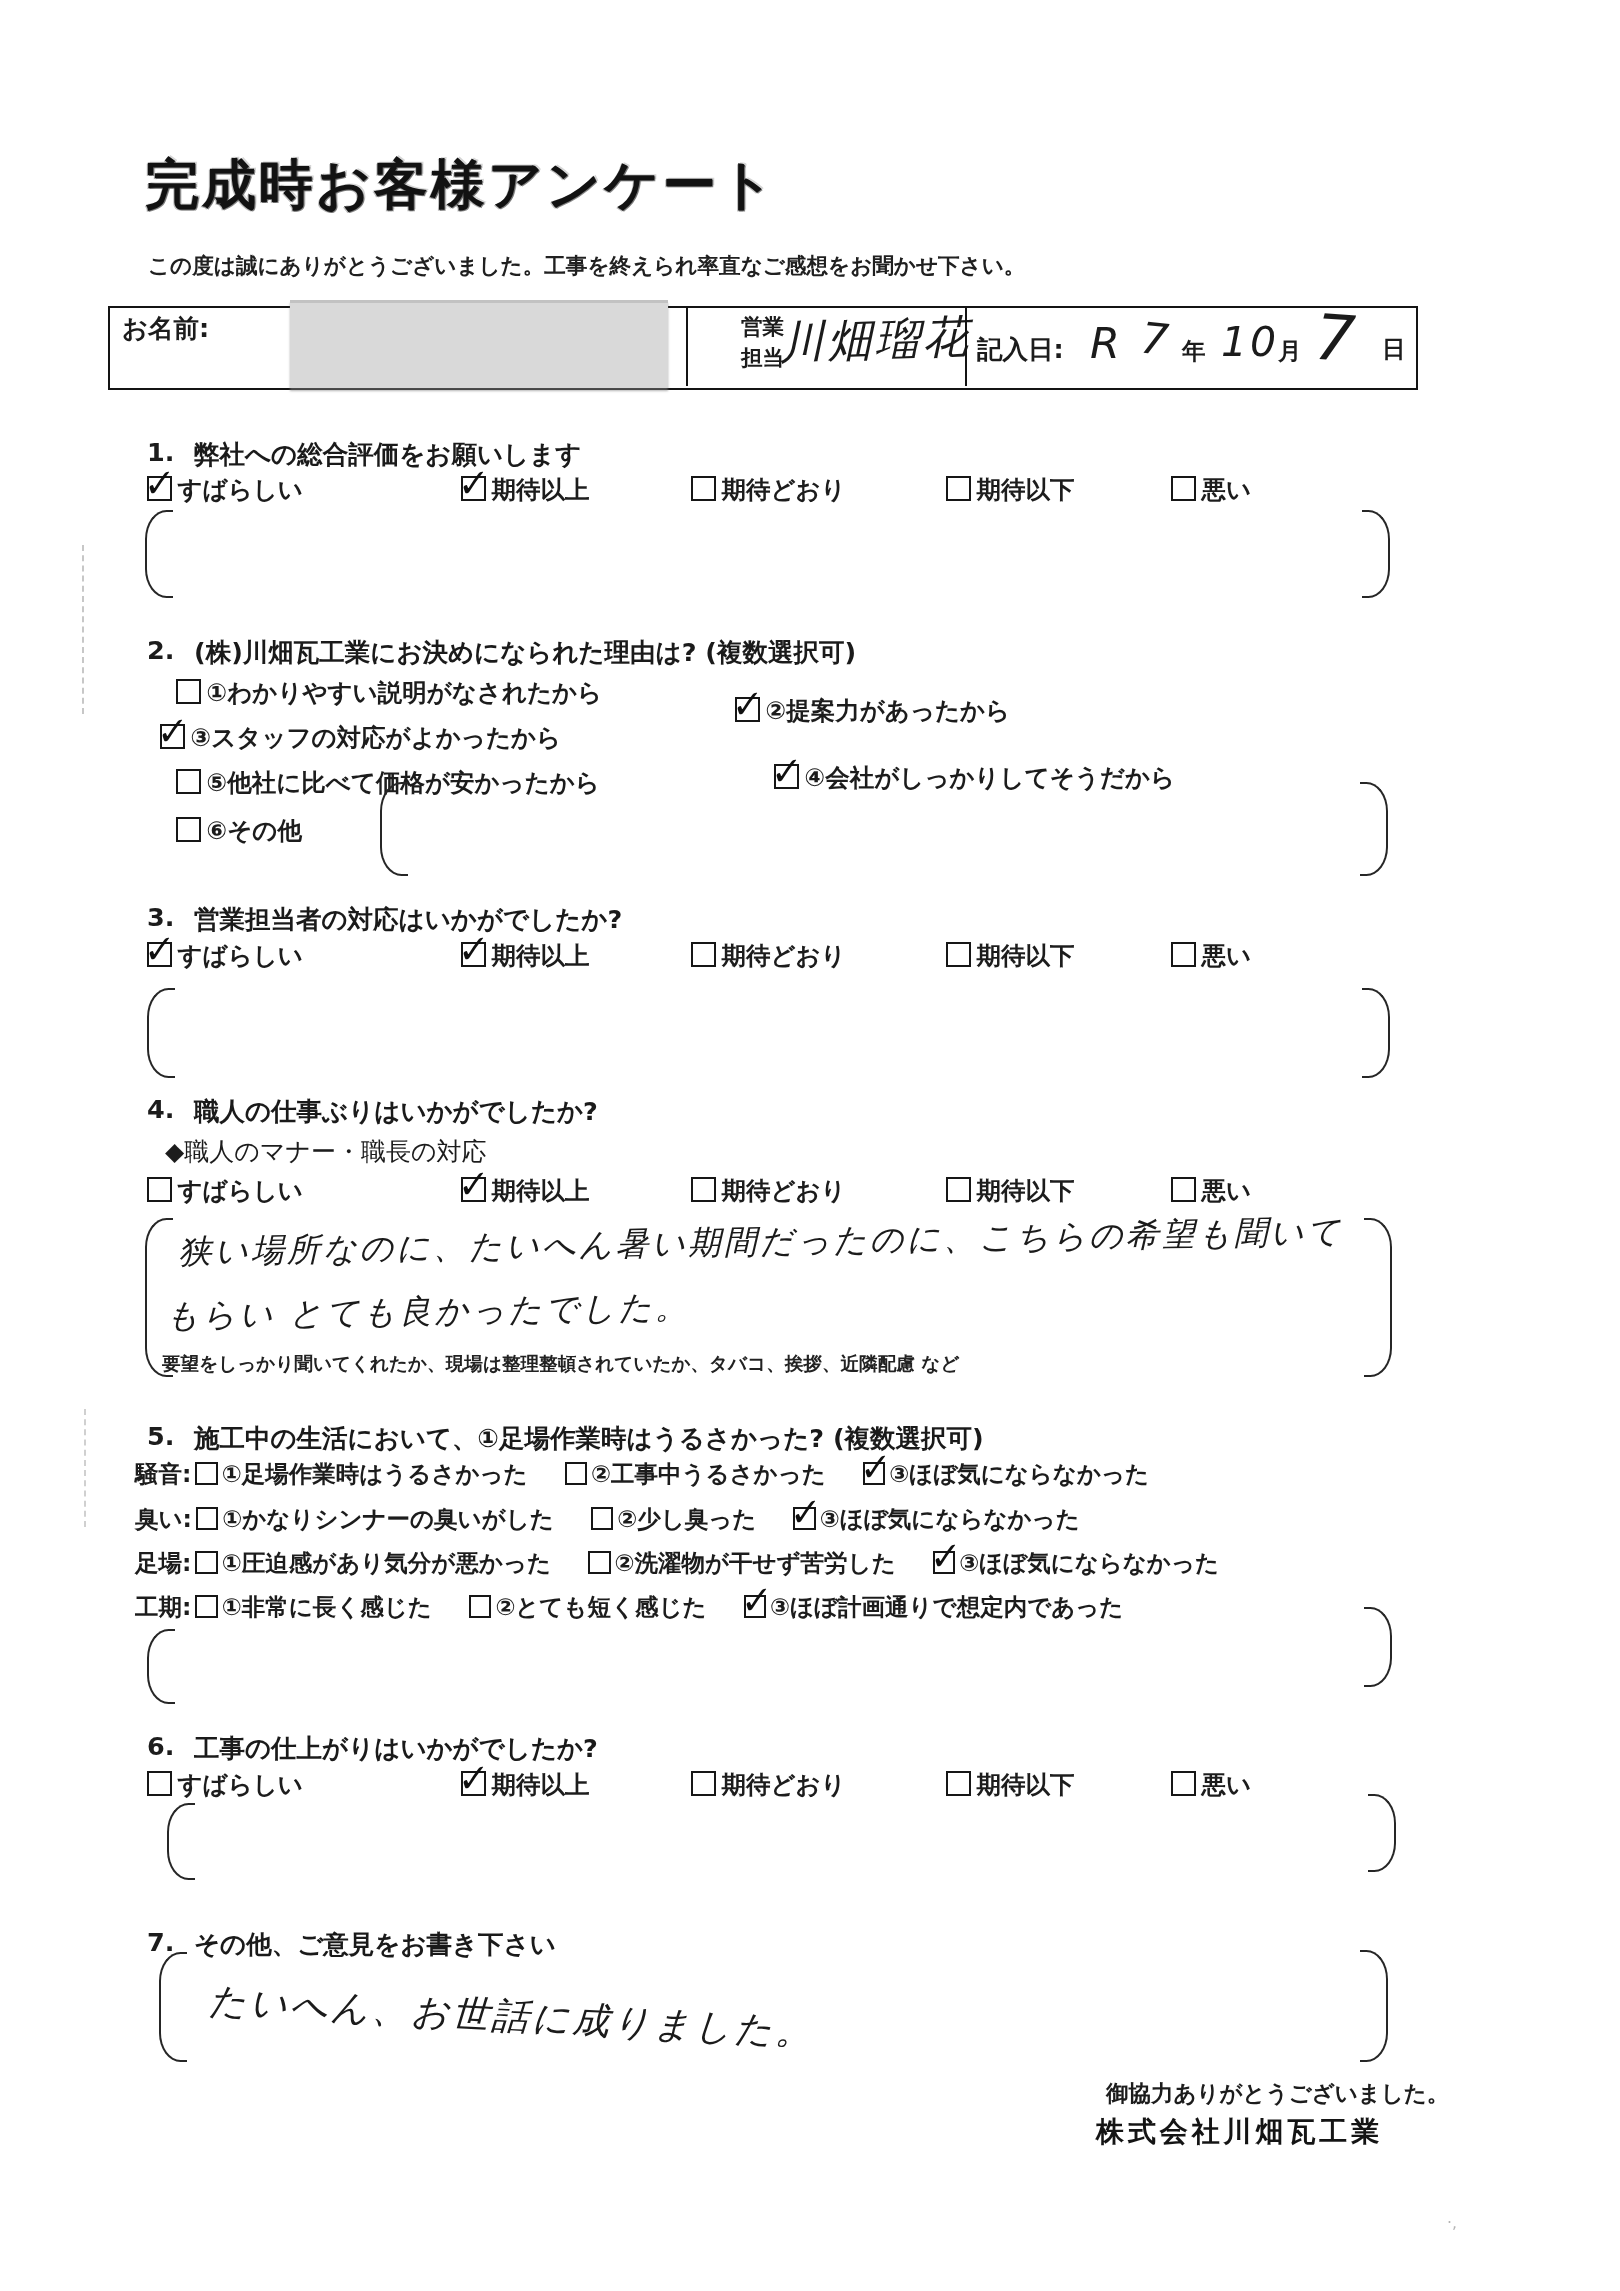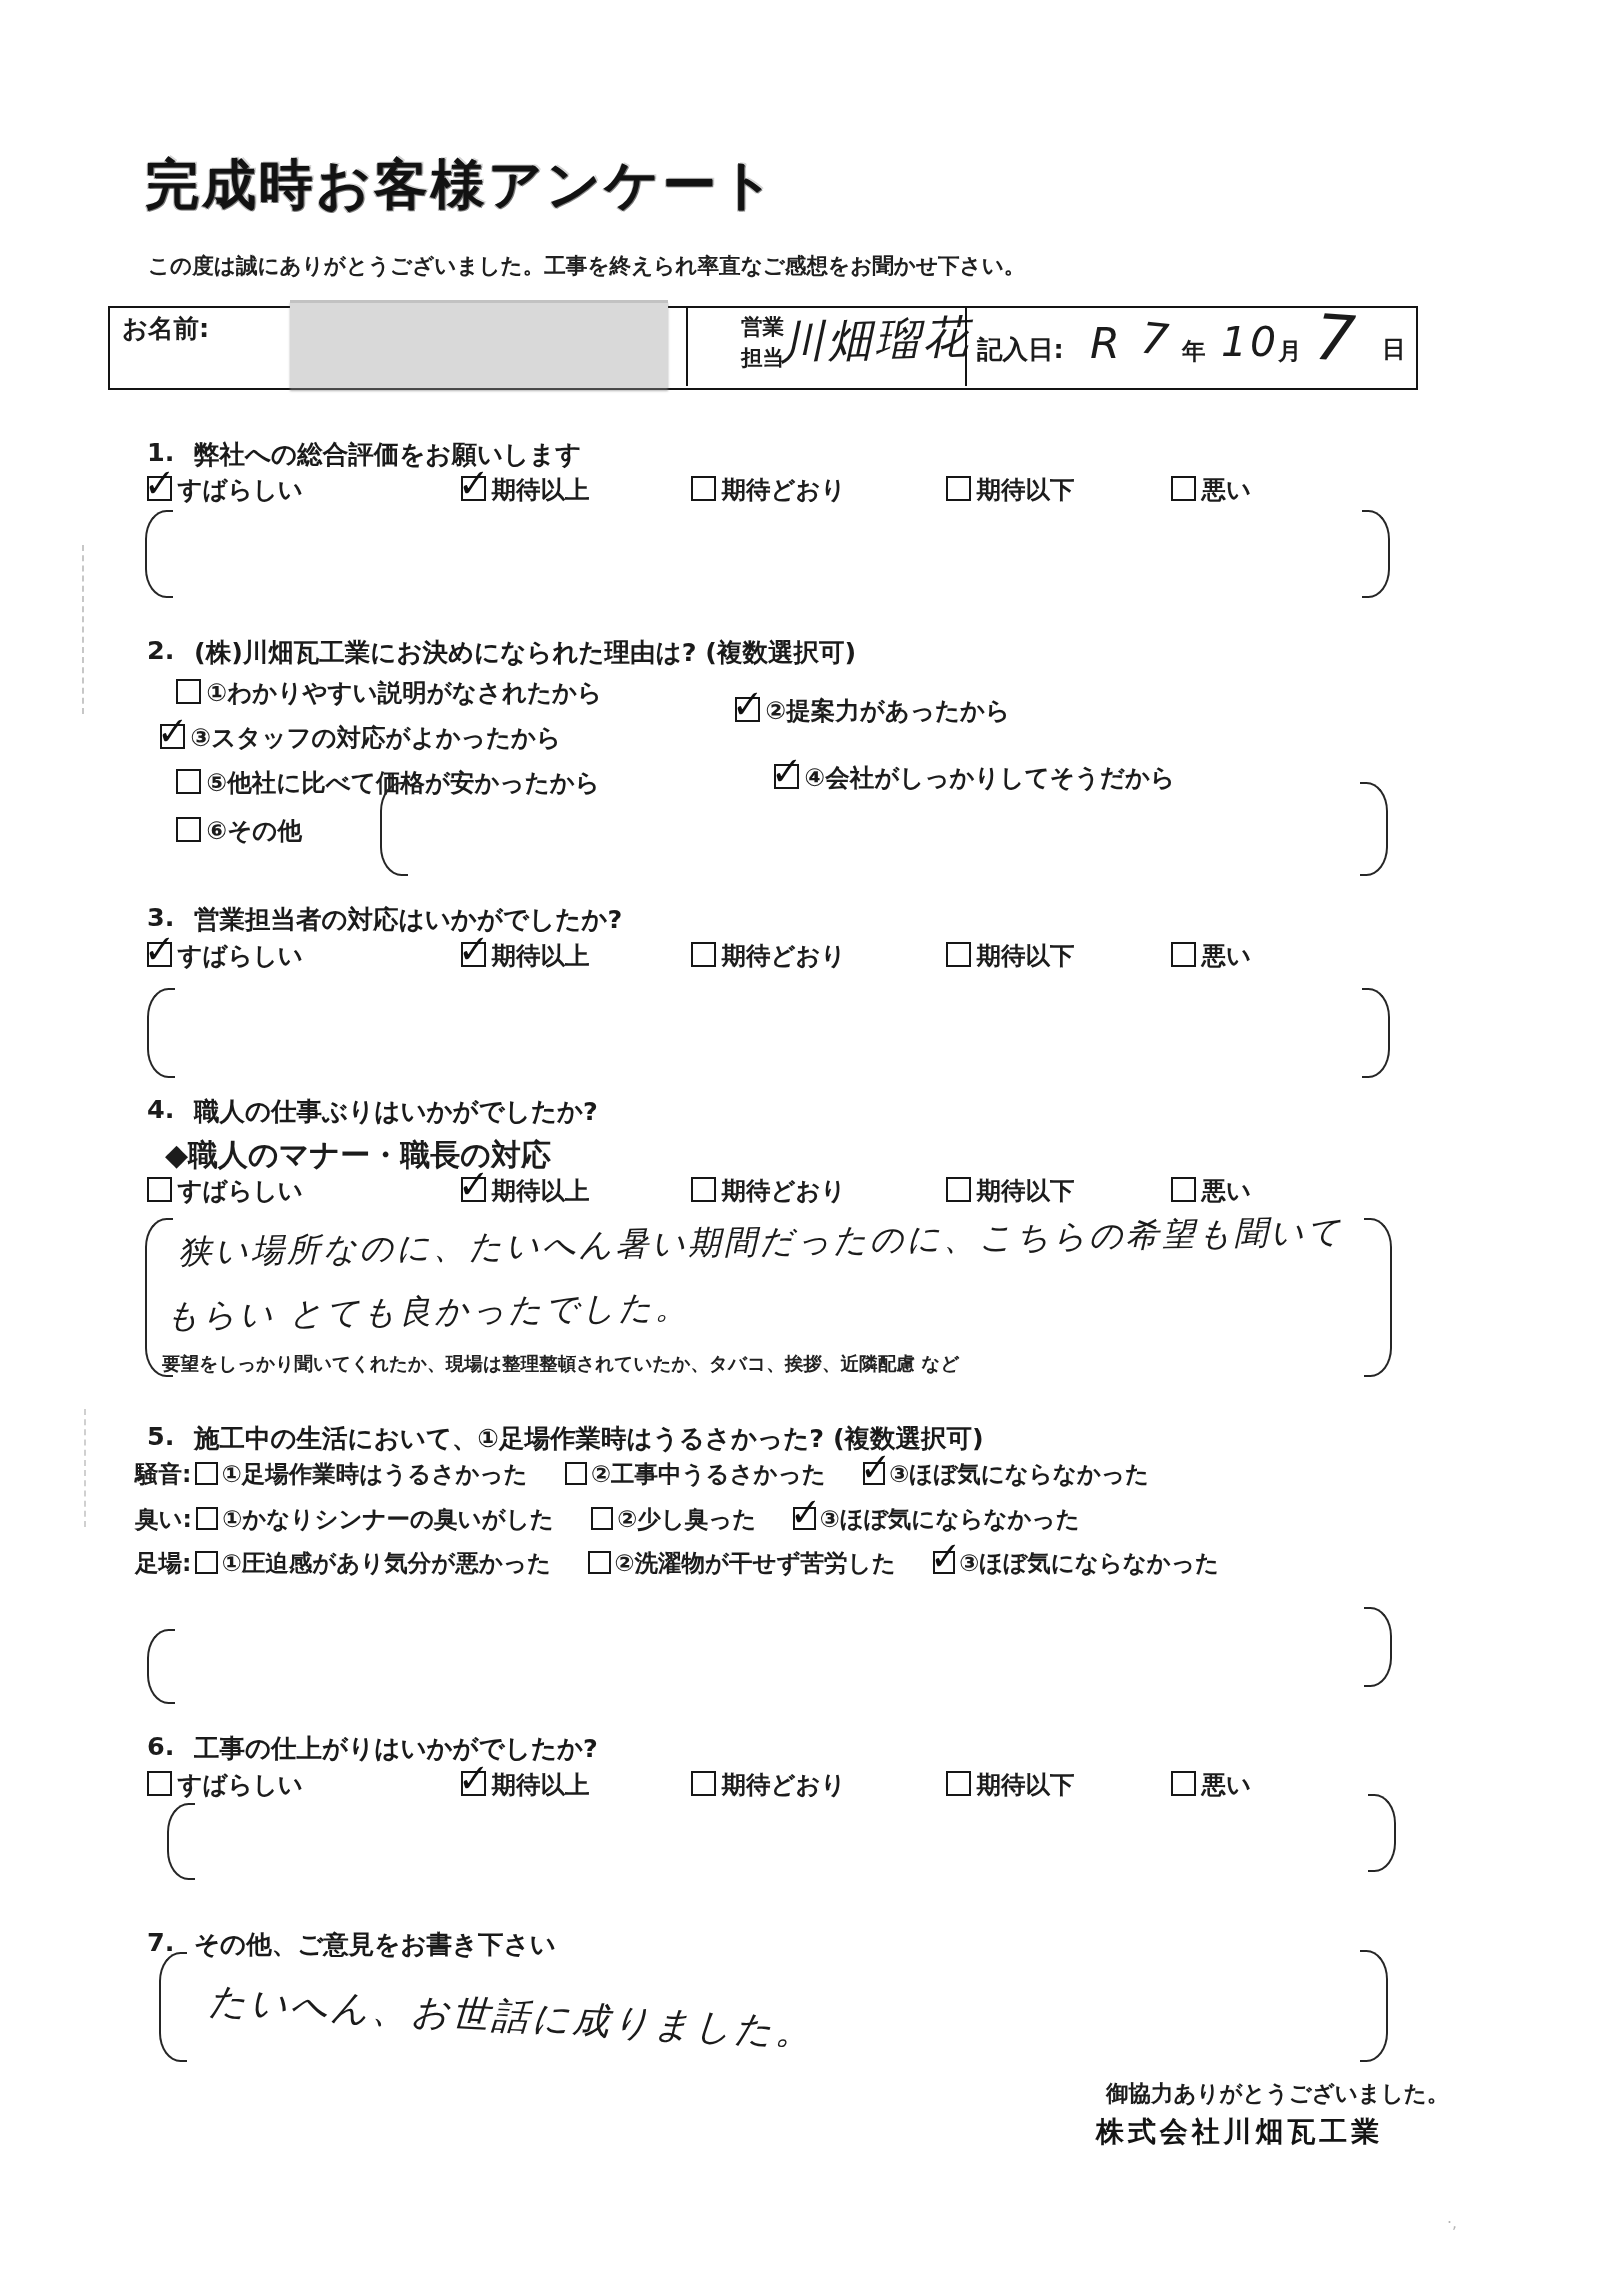--- a/index.html
+++ b/index.html
@@ -11,21 +11,21 @@
   .abs{position:absolute;white-space:nowrap;}
   
   .print{font-weight:600;}
   .title{
     font-size:54px;font-weight:800;letter-spacing:2.9px;color:#121212;
     text-shadow:1px 1px 0 rgba(40,40,40,.55), -1px 1px 0 rgba(70,70,70,.35), 2px -1px 0 rgba(90,90,90,.25);
   }
   .subtitle{font-size:21.6px;font-weight:600;color:#202020;}
   .qtitle{font-size:25.5px;font-weight:700;color:#1a1a1a;}
   .qnum{font-size:25.5px;font-weight:700;}
-  .sub{font-size:30px;font-weight:700;}
+  .sub{font-size:25px;font-weight:400;}
   .optlbl{font-size:24.5px;font-weight:600;}
   .small{font-size:18.6px;font-weight:600;color:#222;}
   
   .htable{border:2.9px solid #141414;}
   .vline{border-left:2.9px solid #141414;height:80px;width:0;}
   .graybox{background:#d9d9d9;box-shadow:inset 0 2.9px 0 #c2c2c2, 0 2.9px 2px rgba(120,120,120,.55);}
   
   .cb{
     display:inline-block;width:20.6px;height:20.6px;border:2.9px solid #161616;
     vertical-align:-2.9px;margin-right:5.9px;position:relative;background:#fff;flex:none;
@@ -135,20 +135,23 @@
 
   <div class="abs q5row" style="left:135px;top:1458px;">
     <span>騒音:</span><span style="margin-left:3.9px;"><span class="cb"></span><span>①足場作業時はうるさかった</span></span><span class="gap"><span class="cb"></span><span>②工事中うるさかった</span></span><span class="gap"><span class="cb checked"></span><span>③ほぼ気にならなかった</span></span>
   </div>
   <div class="abs q5row" style="left:135px;top:1503px;">
     <span>臭い:</span><span style="margin-left:3.9px;"><span class="cb"></span><span>①かなりシンナーの臭いがした</span></span><span class="gap"><span class="cb"></span><span>②少し臭った</span></span><span class="gap"><span class="cb checked"></span><span>③ほぼ気にならなかった</span></span>
   </div>
   <div class="abs q5row" style="left:135px;top:1547px;">
     <span>足場:</span><span style="margin-left:3.9px;"><span class="cb"></span><span>①圧迫感があり気分が悪かった</span></span><span class="gap"><span class="cb"></span><span>②洗濯物が干せず苦労した</span></span><span class="gap"><span class="cb checked"></span><span>③ほぼ気にならなかった</span></span>
   </div>
+  <div class="abs q5row" style="left:135px;top:1591px;">
+    <span>工期:</span><span style="margin-left:3.9px;"><span class="cb"></span><span>①非常に長く感じた</span></span><span class="gap"><span class="cb"></span><span>②とても短く感じた</span></span><span class="gap"><span class="cb checked"></span><span>③ほぼ計画通りで想定内であった</span></span>
+  </div>
 
   <div class="br brl abs" style="left:147px;top:1629px;height:71px;"></div>
   <div class="abs" style="left:178px;top:1633px;width:1171px;height:63px;"></div>
   <div class="br brr abs" style="left:1364px;top:1607px;height:76px;"></div>
 
   <div class="abs qnum" style="left:147px;top:1731px;">6.</div>
   <div class="abs qtitle" style="left:194px;top:1731px;">工事の仕上がりはいかがでしたか?</div>
   <div class="abs" style="left:0;top:1768px;width:1620px;height:35px;">
     <span class="abs optlbl" style="left:147px;"><span class="cb"></span><span>すばらしい</span></span>
     <span class="abs optlbl" style="left:461px;"><span class="cb checked"></span><span>期待以上</span></span>

